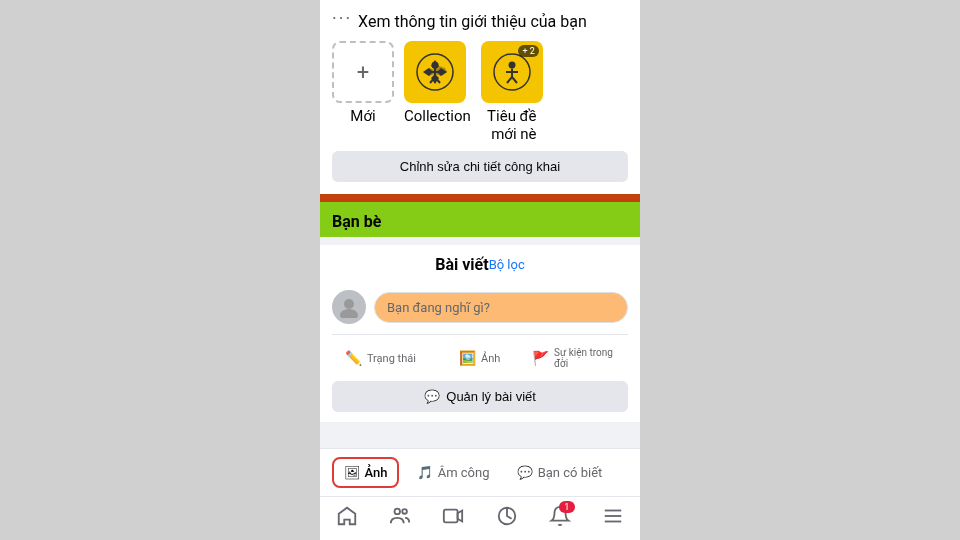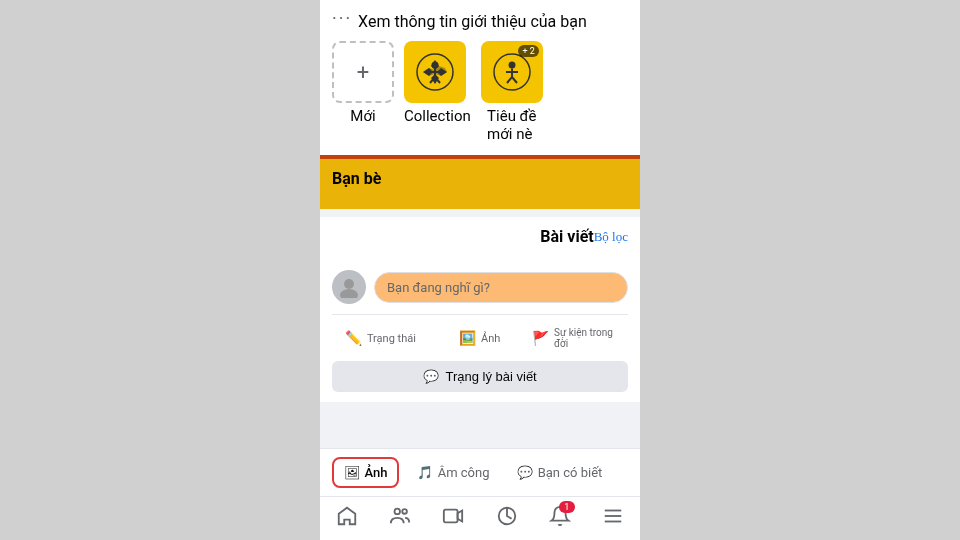--- a/index.html
+++ b/index.html
@@ -116,49 +116,48 @@
       width: 100%;
       text-align: center;
       font-size: 13px;
       color: #050505;
       font-weight: 500;
       cursor: pointer;
       margin-top: 8px;
     }
     
     .section-title {
-      background: #eab308;
-      padding: 10px 12px 21px;
+      background: #84cc16;
+      padding: 10px 12px 6px;
       font-size: 16px;
       font-weight: 700;
       color: #050505;
-      border-top: 4px solid #c2410c;
+      border-top: 8px solid #c2410c;
     }
     
     .bai-viet-section {
       background: white;
       margin-top: 8px;
       padding: 10px 12px;
     }
     .bai-viet-header {
       display: flex;
-      justify-content: flex-end;
-      align-items: center;
-      margin-bottom: 24px;
+      justify-content: center;
+      align-items: center;
+      margin-bottom: 16px;
     }
     .bai-viet-title {
       font-size: 16px;
       font-weight: 700;
       color: #050505;
     }
     .bo-loc {
       font-size: 13px;
       color: #1877f2;
       cursor: pointer;
-      font-family: Liberation Serif, serif;
     }
     .post-input-row {
       display: flex;
       align-items: center;
       gap: 8px;
       margin-bottom: 10px;
     }
     .avatar-circle {
       width: 34px;
       height: 34px;
@@ -319,25 +318,26 @@
             <svg width="40" height="40" viewBox="0 0 40 40">
               <circle cx="20" cy="20" r="18" fill="#f5c400" stroke="#333" stroke-width="1.5"></circle>
               <circle cx="20" cy="13" r="3.5" fill="#333"></circle>
               <line x1="20" y1="16.5" x2="20" y2="25" stroke="#333" stroke-width="2"></line>
               <line x1="14" y1="20" x2="26" y2="20" stroke="#333" stroke-width="2"></line>
               <line x1="20" y1="25" x2="15" y2="31" stroke="#333" stroke-width="2"></line>
               <line x1="20" y1="25" x2="25" y2="31" stroke="#333" stroke-width="2"></line>
             </svg>
             <span class="badge-plus2">+ 2</span>
           </div>
-          <span class="item-label" style="white-space: pre-line; text-align:left;">Tiêu đề
+          <span class="item-label" style="white-space: pre-line; text-align:right;">Tiêu đề
 mới nè</span>
         </div>
       </div>
 
+      <button class="edit-btn">Chỉnh sửa chi tiết công khai</button>
     </div>
 
     <div class="section-title">Bạn bè</div>
 
     <div class="bai-viet-section">
       <div class="bai-viet-header">
         <span class="bai-viet-title">Bài viết</span>
         <span class="bo-loc">Bộ lọc</span>
       </div>
       <div class="post-input-row">
@@ -358,21 +358,21 @@
           <span class="post-action-icon">🖼️</span>
           <span>Ảnh</span>
         </div>
         <div class="post-action-btn">
           <span class="post-action-icon">🚩</span>
           <span style="font-size:10px;">Sự kiện trong đời</span>
         </div>
       </div>
       <button class="manage-posts-btn">
         <span>💬</span>
-        <span>Trạng lý bài viết</span>
+        <span>Quản lý bài viết</span>
       </button>
     </div>
 
   </div>
 
   <div class="bottom-tabs">
     <div class="tab-item active">
       <span>🖼</span>
       <span>Ảnh</span>
     </div>

